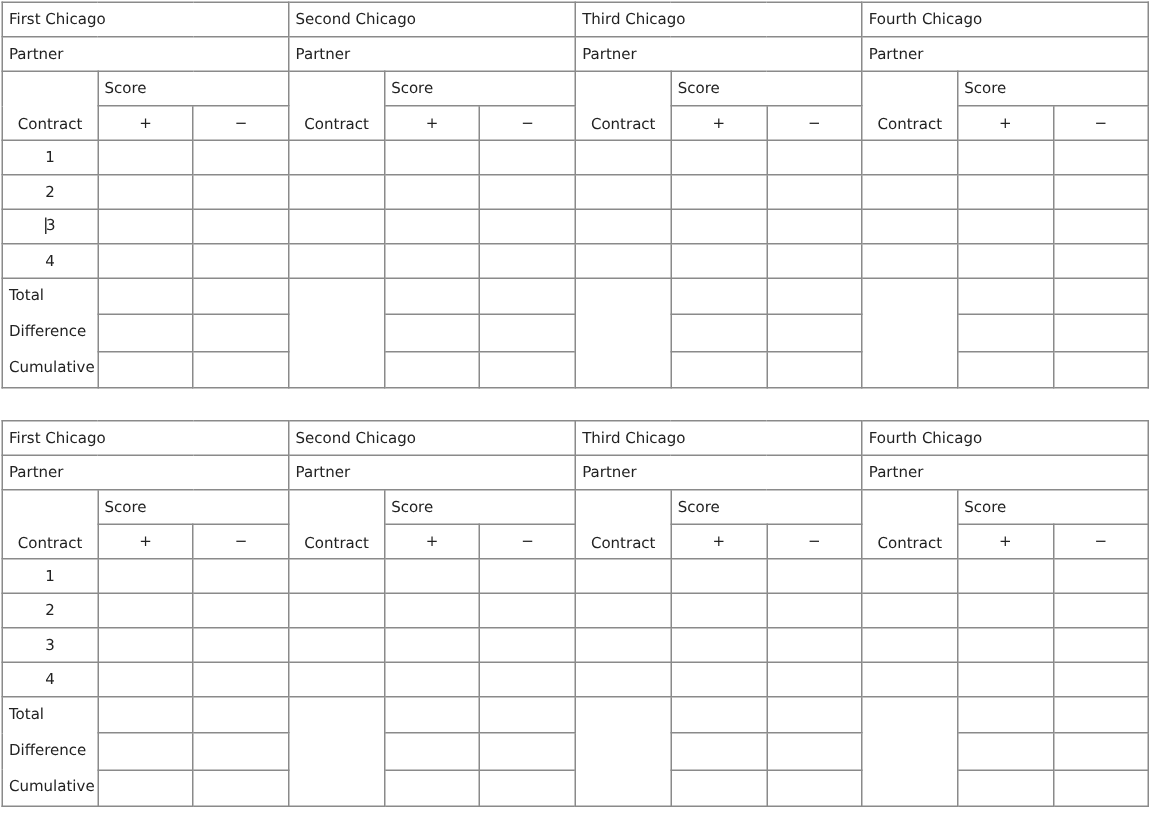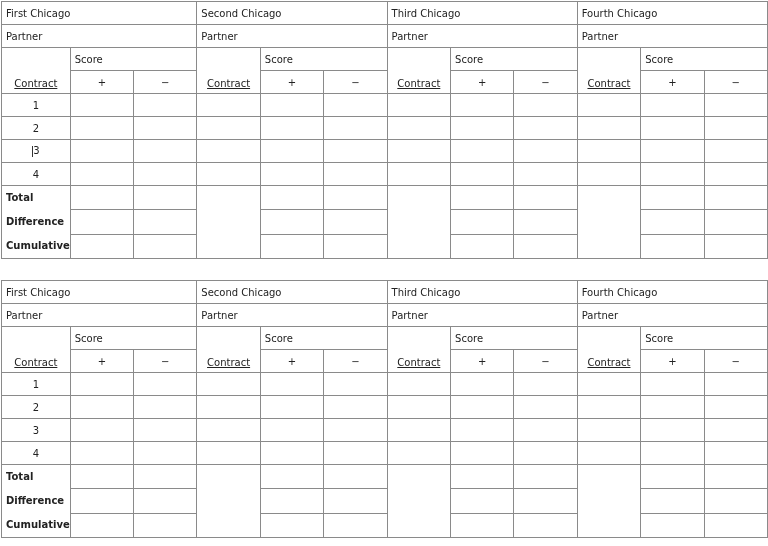--- a/index.html
+++ b/index.html
@@ -3,23 +3,23 @@
 <meta charset="utf-8">
 <style>
   html, body { margin: 0; padding: 0; background: #ffffff; }
   body { width: 768px; height: 546px; position: relative; overflow: hidden;
          font-family: "DejaVu Sans", "Liberation Sans", sans-serif; font-size: 10px; color: #222; }
   .scorecard { position: absolute; left: 1px; border-collapse: collapse; table-layout: fixed; }
   .scorecard td { border: 1px solid #8a8a8a; height: 23px; padding: 0 0 0 4px; box-sizing: border-box;
                   vertical-align: middle; white-space: nowrap; overflow: hidden; }
   .scorecard col { width: 63.7px; }
   .c { text-align: center; padding-left: 0 !important; }
-  .contract-hdr { vertical-align: bottom !important; text-align: center; padding: 0 0 4px 0 !important; text-decoration: underline; }
+  .contract-hdr { vertical-align: bottom !important; text-align: center; padding: 0 0 4px 0 !important; }
   .labels-cell { padding: 0 0 0 4px !important; vertical-align: top !important; }
-  .labels-cell div { height: 24px; line-height: 24px; font-weight: bold; }
+  .labels-cell div { height: 24px; line-height: 24px; }
   .caret { display: inline-block; width: 1px; height: 11px; background: #333; vertical-align: middle; margin-right: 0px; }
   #t1 { top: 1px; }
   #t2 { top: 280px; }
 </style>
 </head>
 <body>
 
 <div id="tables-root">
     <table class="scorecard" id="t1">
       <colgroup>

